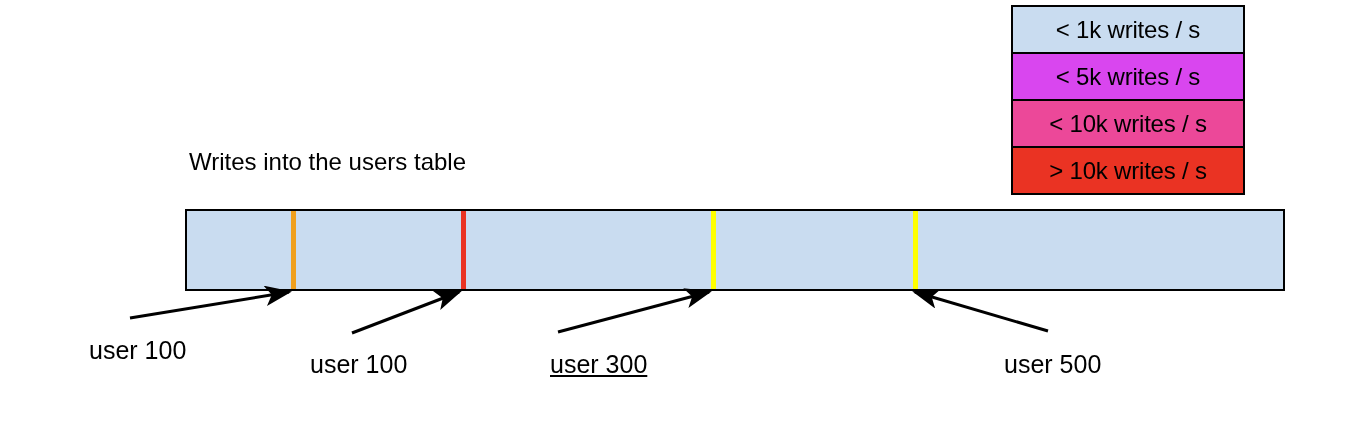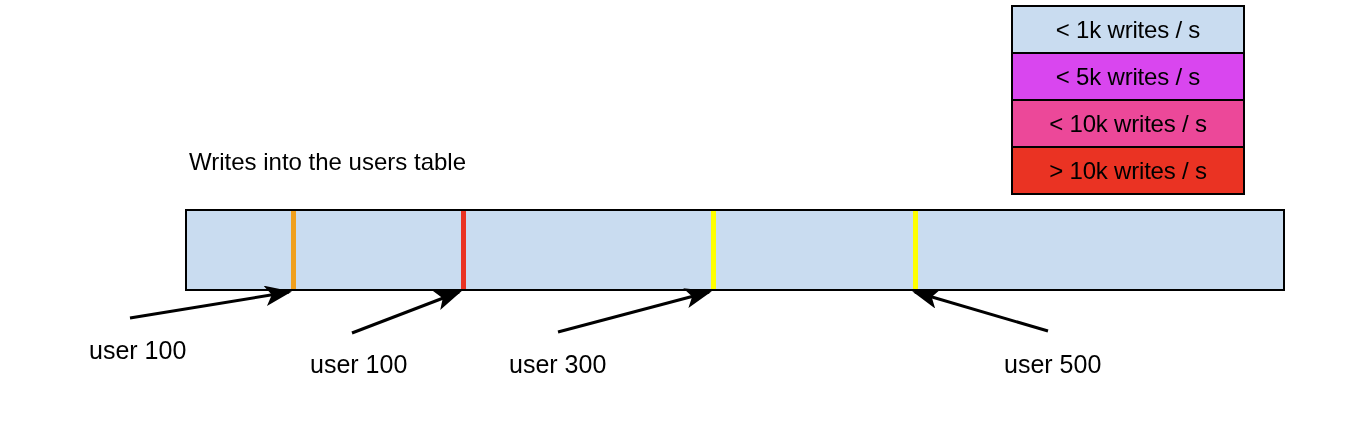--- a/index.html
+++ b/index.html
@@ -131,16 +131,16 @@
       </marker>
     </defs>
     <line x1="130" y1="318" x2="289" y2="292" stroke="#000000" stroke-width="3" marker-end="url(#ah)"></line>
     <line x1="352" y1="333" x2="459" y2="292" stroke="#000000" stroke-width="3" marker-end="url(#ah)"></line>
     <line x1="558" y1="332" x2="709" y2="292" stroke="#000000" stroke-width="3" marker-end="url(#ah)"></line>
     <line x1="1048" y1="331" x2="915" y2="292" stroke="#000000" stroke-width="3" marker-end="url(#ah)"></line>
   </svg>
 
   <div class="arrow-label" style="left:53px;top:338px;">user 100</div>
   <div class="arrow-label" style="left:274px;top:352px;">user 100</div>
-  <div class="arrow-label" style="left:473px;top:352px;">user 300</div>
+  <div class="arrow-label" style="left:514px;top:352px;text-decoration:underline;">user 300</div>
   <div class="arrow-label" style="left:968px;top:352px;">user 500</div>
 
 </div>
 
 </body></html>

